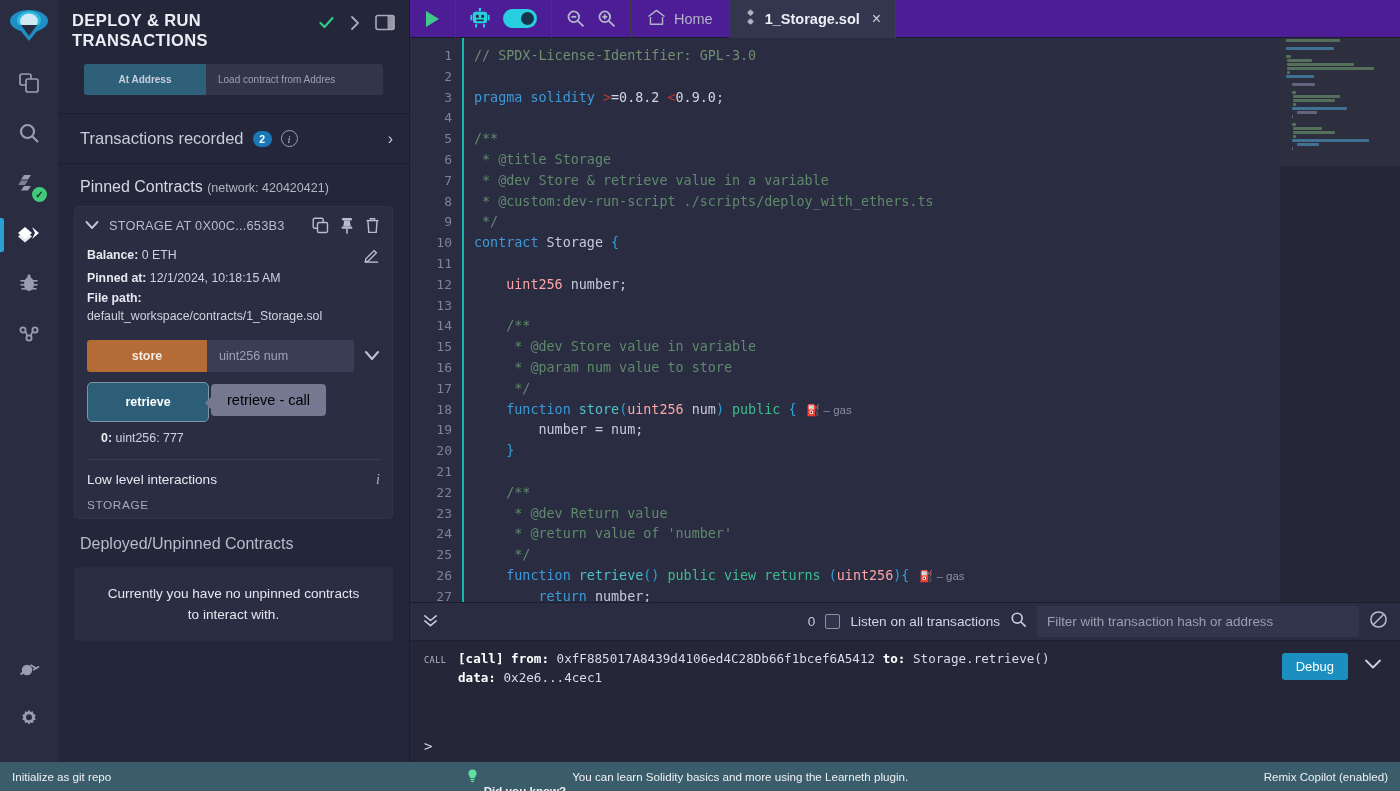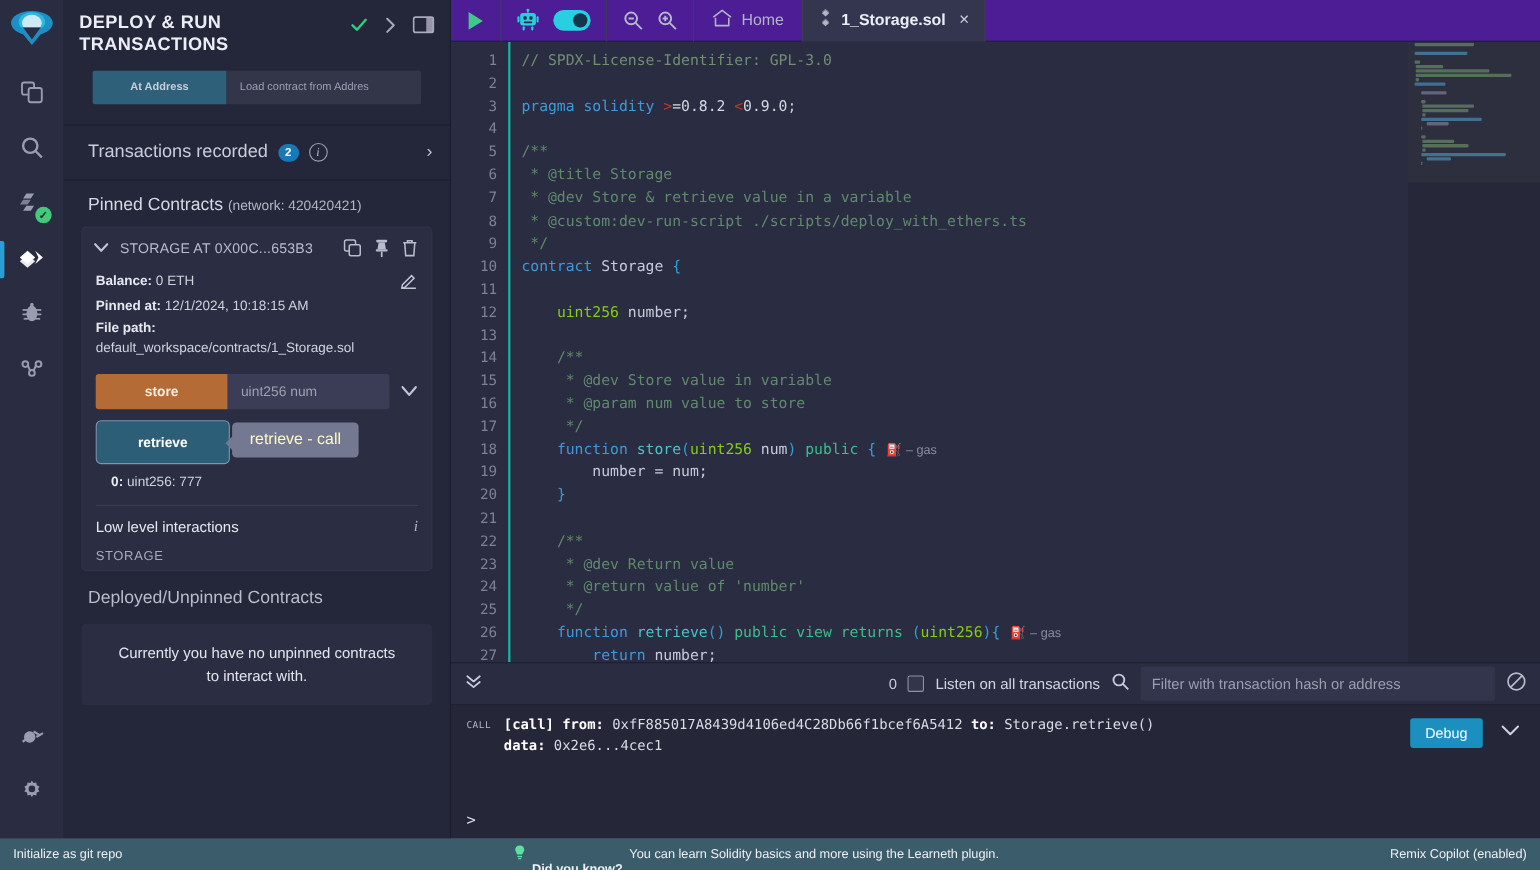--- a/index.html
+++ b/index.html
@@ -141,21 +141,21 @@
   .fn-row .chev-down { margin-left: 10px; color: #c2c5d3; font-size: 14px; }
 
   .retrieve-row { display: flex; align-items: center; margin: 10px 12px 0 12px; position: relative; }
   .btn-retrieve {
     background: #2c5f77; color: #ffffff; font-weight: bold; font-size: 12.5px;
     padding: 12px 0; width: 122px; text-align: center;
     border: 1px solid #7b94a8; border-radius: 5px;
   }
   .tooltip-call {
     position: absolute; left: 124px; top: 2px;
-    background: #757891; color: #fef9c3;
+    background: #757891; color: #000000;
     font-size: 14.5px; padding: 8px 16px; border-radius: 4px;
     white-space: nowrap;
   }
   .tooltip-call::before {
     content: ""; position: absolute; left: -6px; top: 12px;
     border-top: 7px solid transparent; border-bottom: 7px solid transparent;
     border-right: 7px solid #757891;
   }
   .decoded { margin: 9px 12px 14px 12px; font-size: 12.4px; color: #cfd2de; padding-left: 14px; }
   .decoded b { color: #eceef5; }
@@ -220,21 +220,21 @@
     font-family: "DejaVu Sans Mono", monospace; font-size: 13.4px; line-height: 20.8px;
     white-space: pre; position: relative;
     border-left: 2px solid #14b8a6;
   }
   .code-line { height: 20.8px; }
   .c-com { color: #6f8f6f; }
   .c-com2 { color: #5f8a6b; }
   .c-key { color: #3d9ad6; }
   .c-op { color: #c0392b; }
   .c-num { color: #d4d6e2; }
-  .c-type { color: #84cc16; }
+  .c-type { color: #fca5a5; }
   .c-fn { color: #4fc1c7; }
   .c-id { color: #c7cada; }
   .c-punct { color: #2f9fd6; }
   .c-green { color: #3dbd8c; }
   .gas-hint { color: #8b8f9f; font-size: 11.5px; font-family: "Liberation Sans", sans-serif; }
 
   #minimap {
     width: 120px; flex: 0 0 120px; background: #262839;
     position: relative; overflow: hidden;
   }

